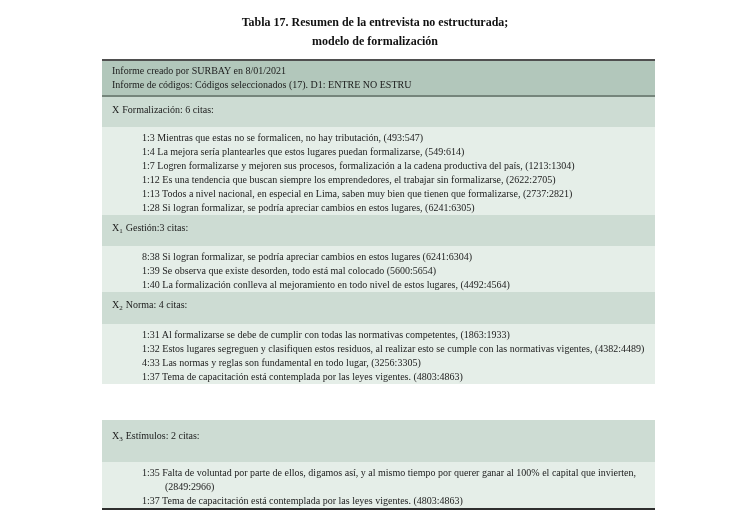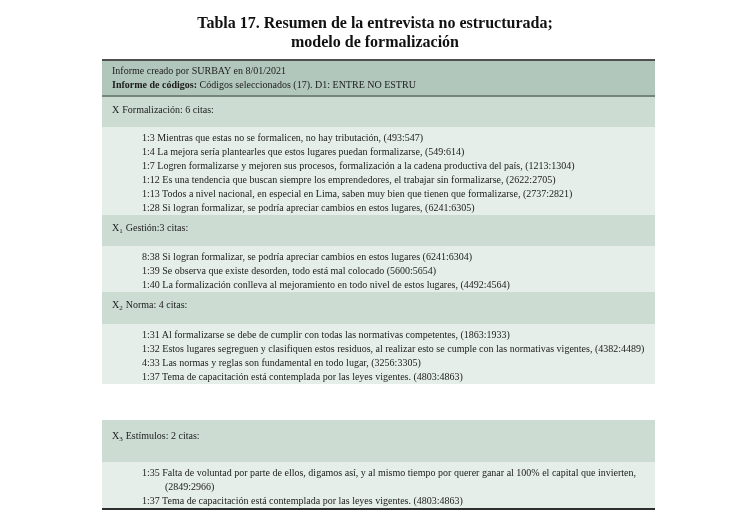--- a/index.html
+++ b/index.html
@@ -18,41 +18,41 @@
     background: #ffffff;
     font-family: "Liberation Serif", "DejaVu Serif", serif;
     color: var(--text);
     overflow: hidden;
   }
   .page { width: 750px; height: 521px; position: relative; }
 
   .title {
     text-align: center;
     font-weight: 700;
-    font-size: 16px;
+    font-size: 12px;
     line-height: 19px;
     padding-top: 13px;
     color: #111;
   }
 
   .table {
     width: 553px;
     margin-left: 102px;
     margin-top: 8px;
     border-top: 2px solid var(--top-border);
     border-bottom: 2px solid var(--bottom-border);
     font-size: 10px;
   }
 
   .report-header {
     background: var(--report-header-bg);
     padding: 3px 10px 4px 10px;
     line-height: 13.5px;
   }
-  .report-header .bold { font-weight: 700; }
+  .report-header .bold { font-weight: 400; }
 
   .header-divider {
     height: 2px;
     background: var(--divider);
   }
 
   .sec-head {
     background: var(--section-header-bg);
     padding: 6px 10px 6px 10px;
     line-height: 13.5px;

